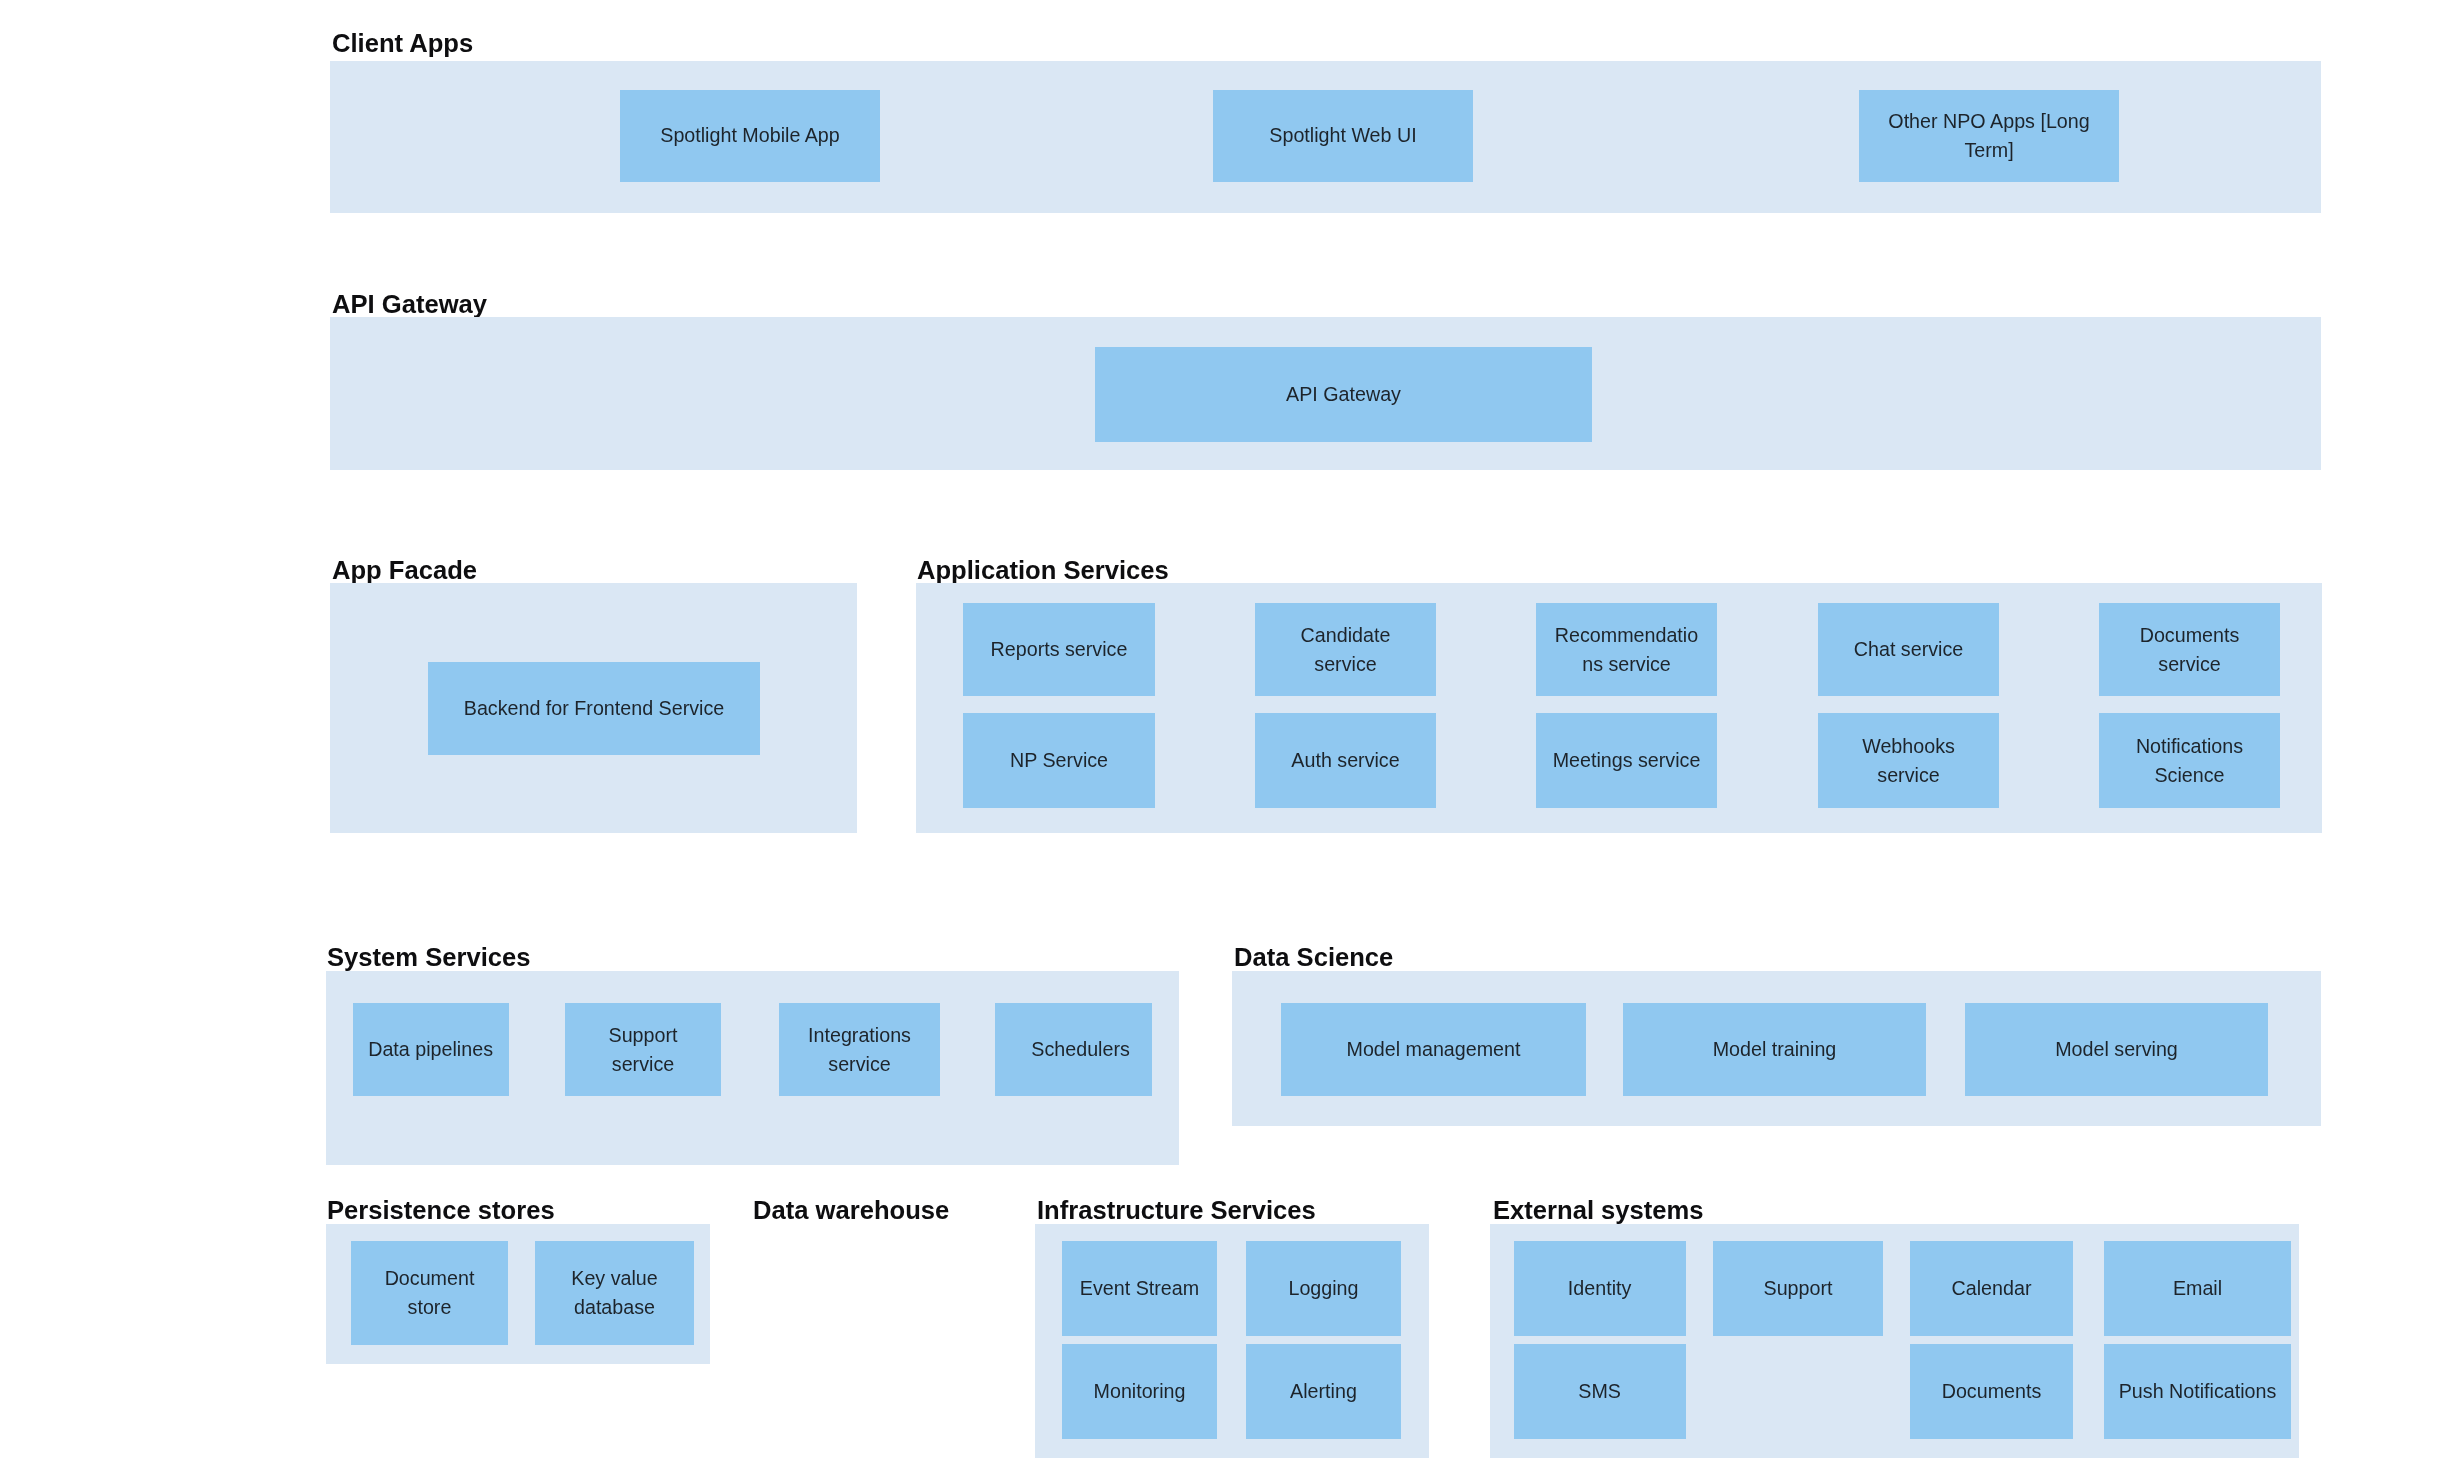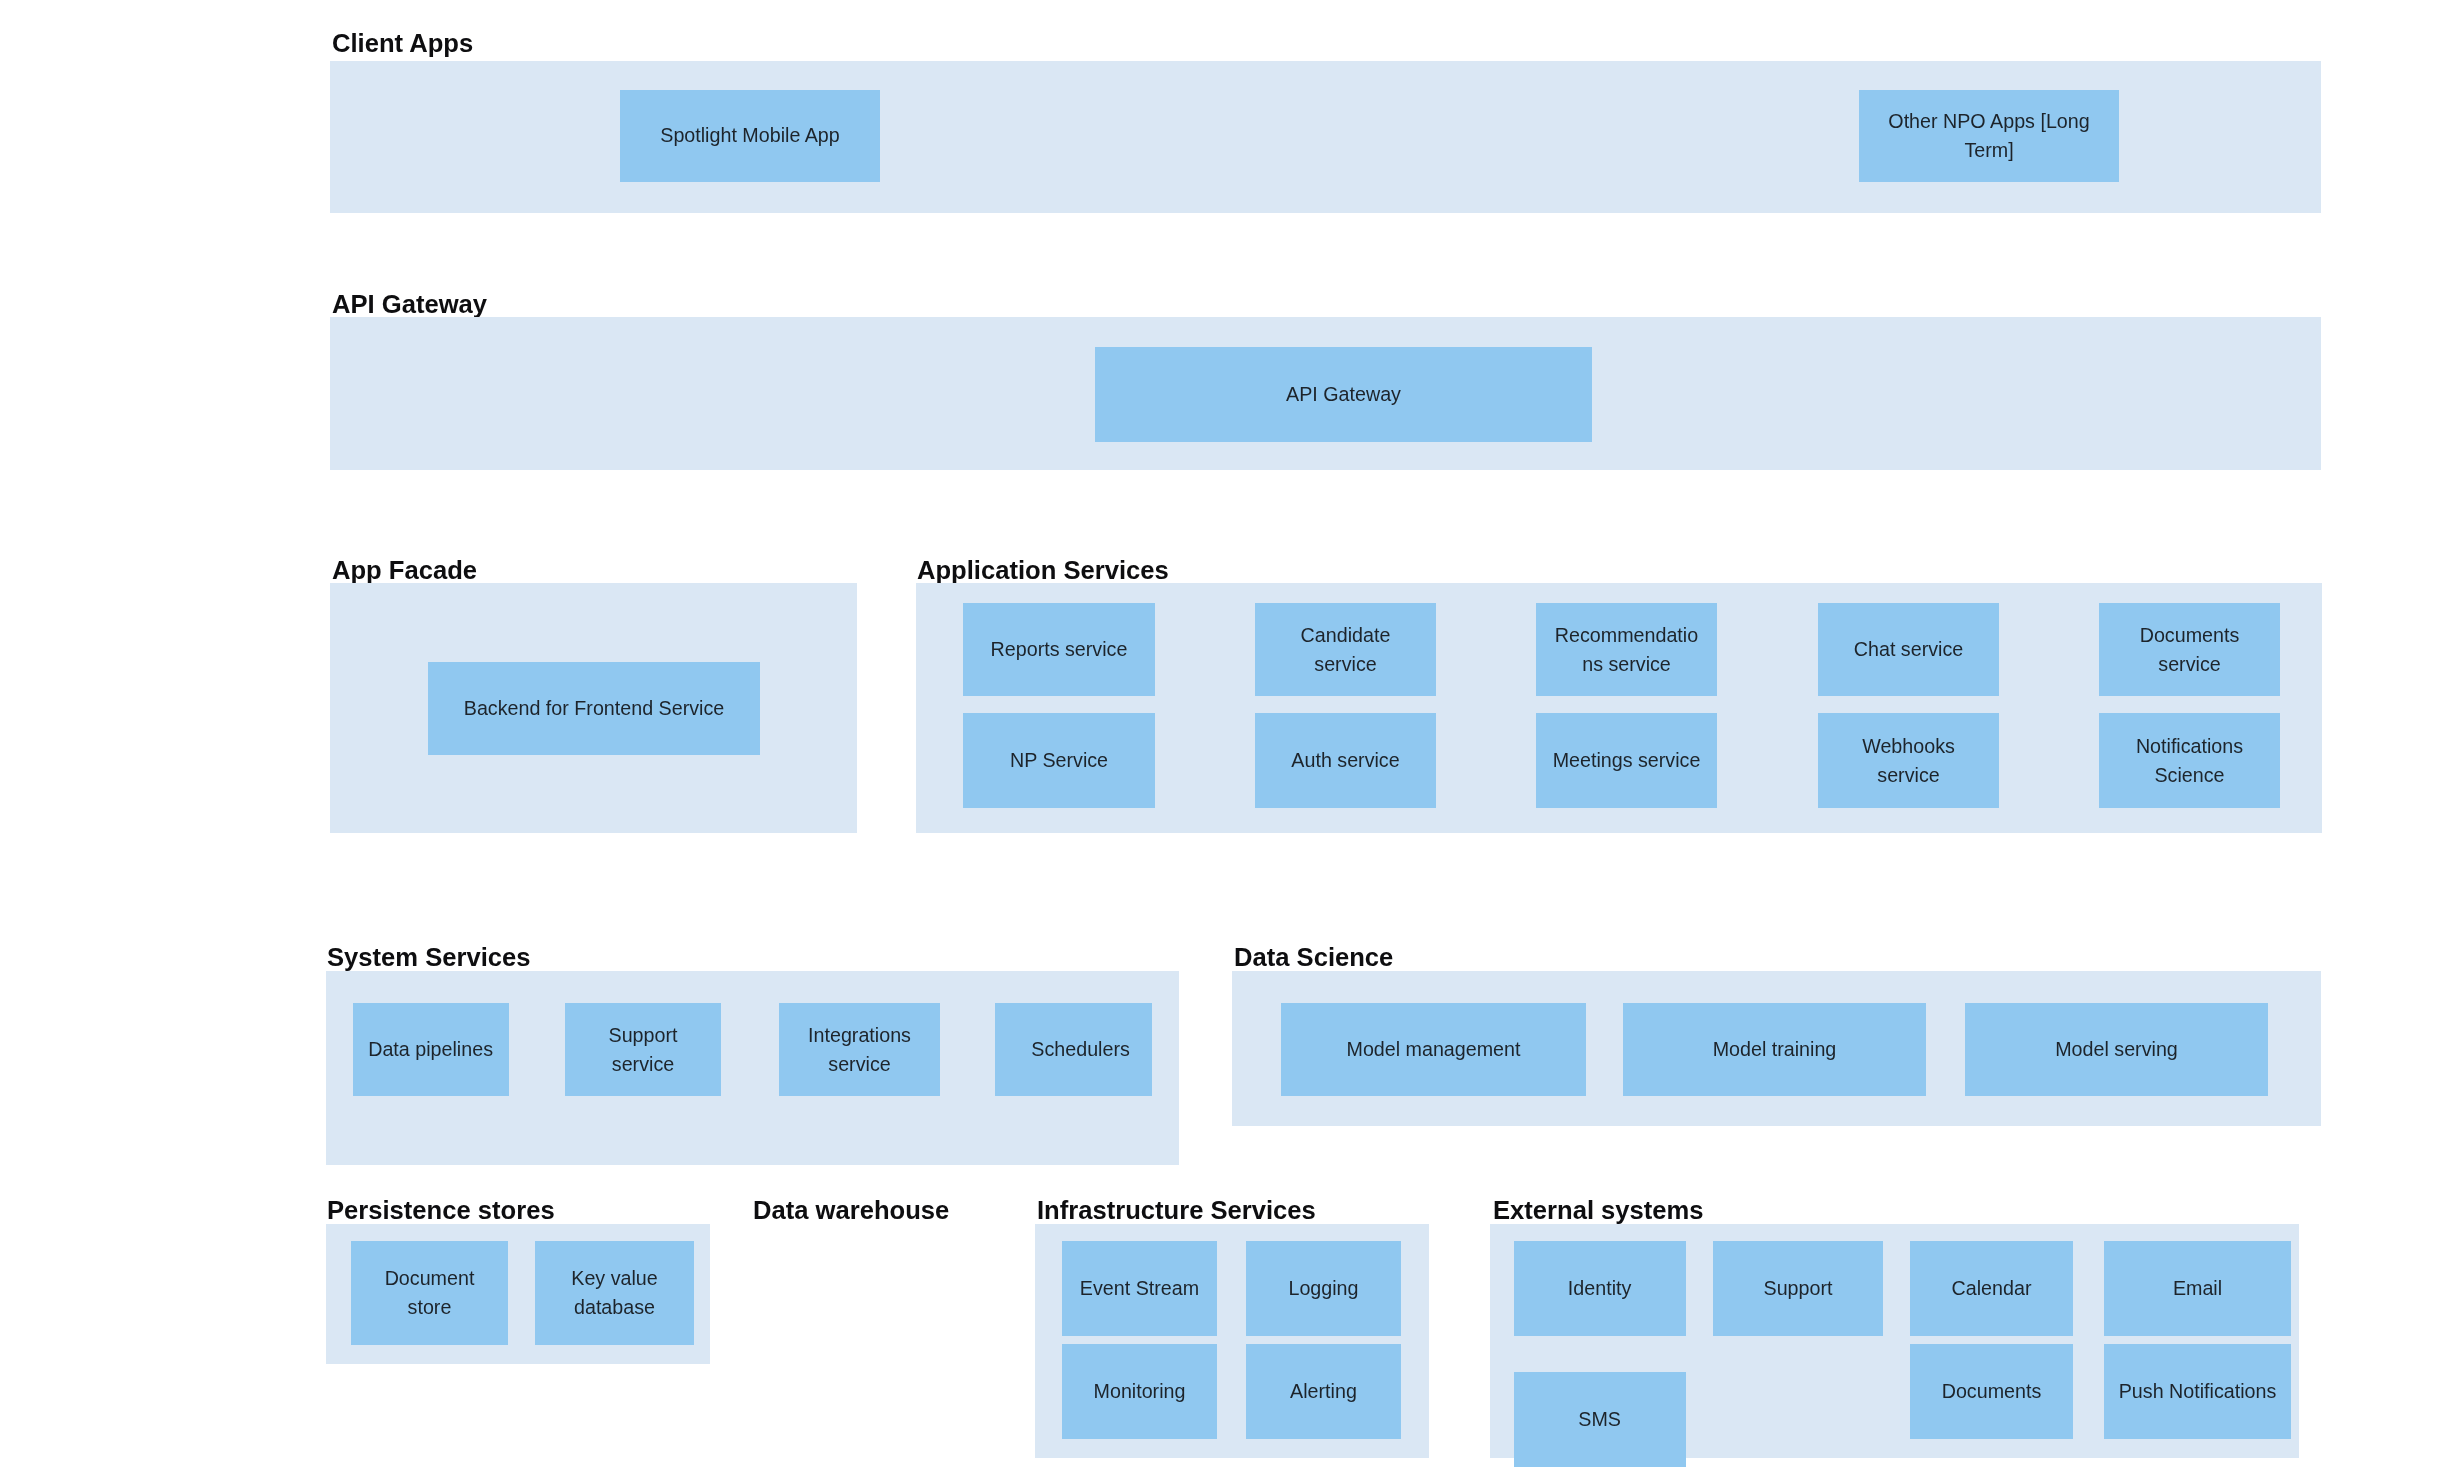--- a/index.html
+++ b/index.html
@@ -35,20 +35,23 @@
 </style>
 </head>
 <body>
 
 <div class="canvas">
 
   <h2 class="section-title" style="left:332px;top:28.6px;">Client Apps</h2>
   <div class="container" style="left:330px;top:61px;width:1991px;height:152px;">
     <div class="node" style="left:290px;top:28.6px;width:260px;height:92px;">
         <span>Spotlight Mobile App</span>
+      </div>
+    <div class="node" style="left:883px;top:28.6px;width:260px;height:92px;">
+        <span>Spotlight Web UI</span>
       </div>
     <div class="node" style="left:1529px;top:28.6px;width:260px;height:92px;">
         <span>Other NPO Apps [Long Term]</span>
       </div>
   </div>
 
   <h2 class="section-title" style="left:332px;top:290px;">API Gateway</h2>
   <div class="container" style="left:330px;top:317px;width:1991px;height:153px;">
     <div class="node" style="left:765px;top:30px;width:497px;height:95px;">
         <span>API Gateway</span>
@@ -160,21 +163,21 @@
       </div>
     <div class="node" style="left:223px;top:16.7px;width:170px;height:95px;">
         <span>Support</span>
       </div>
     <div class="node" style="left:420px;top:16.7px;width:163px;height:95px;">
         <span>Calendar</span>
       </div>
     <div class="node" style="left:614px;top:16.7px;width:187px;height:95px;">
         <span>Email</span>
       </div>
-    <div class="node" style="left:23.6px;top:120px;width:172px;height:95px;margin-top:28px;">
+    <div class="node" style="left:23.6px;top:120px;width:172px;height:95px;">
         <span>SMS</span>
       </div>
     <div class="node" style="left:614px;top:120px;width:187px;height:95px;">
         <span>Push Notifications</span>
       </div>
     <div class="node" style="left:420px;top:120px;width:163px;height:95px;">
         <span>Documents</span>
       </div>
   </div>
 

